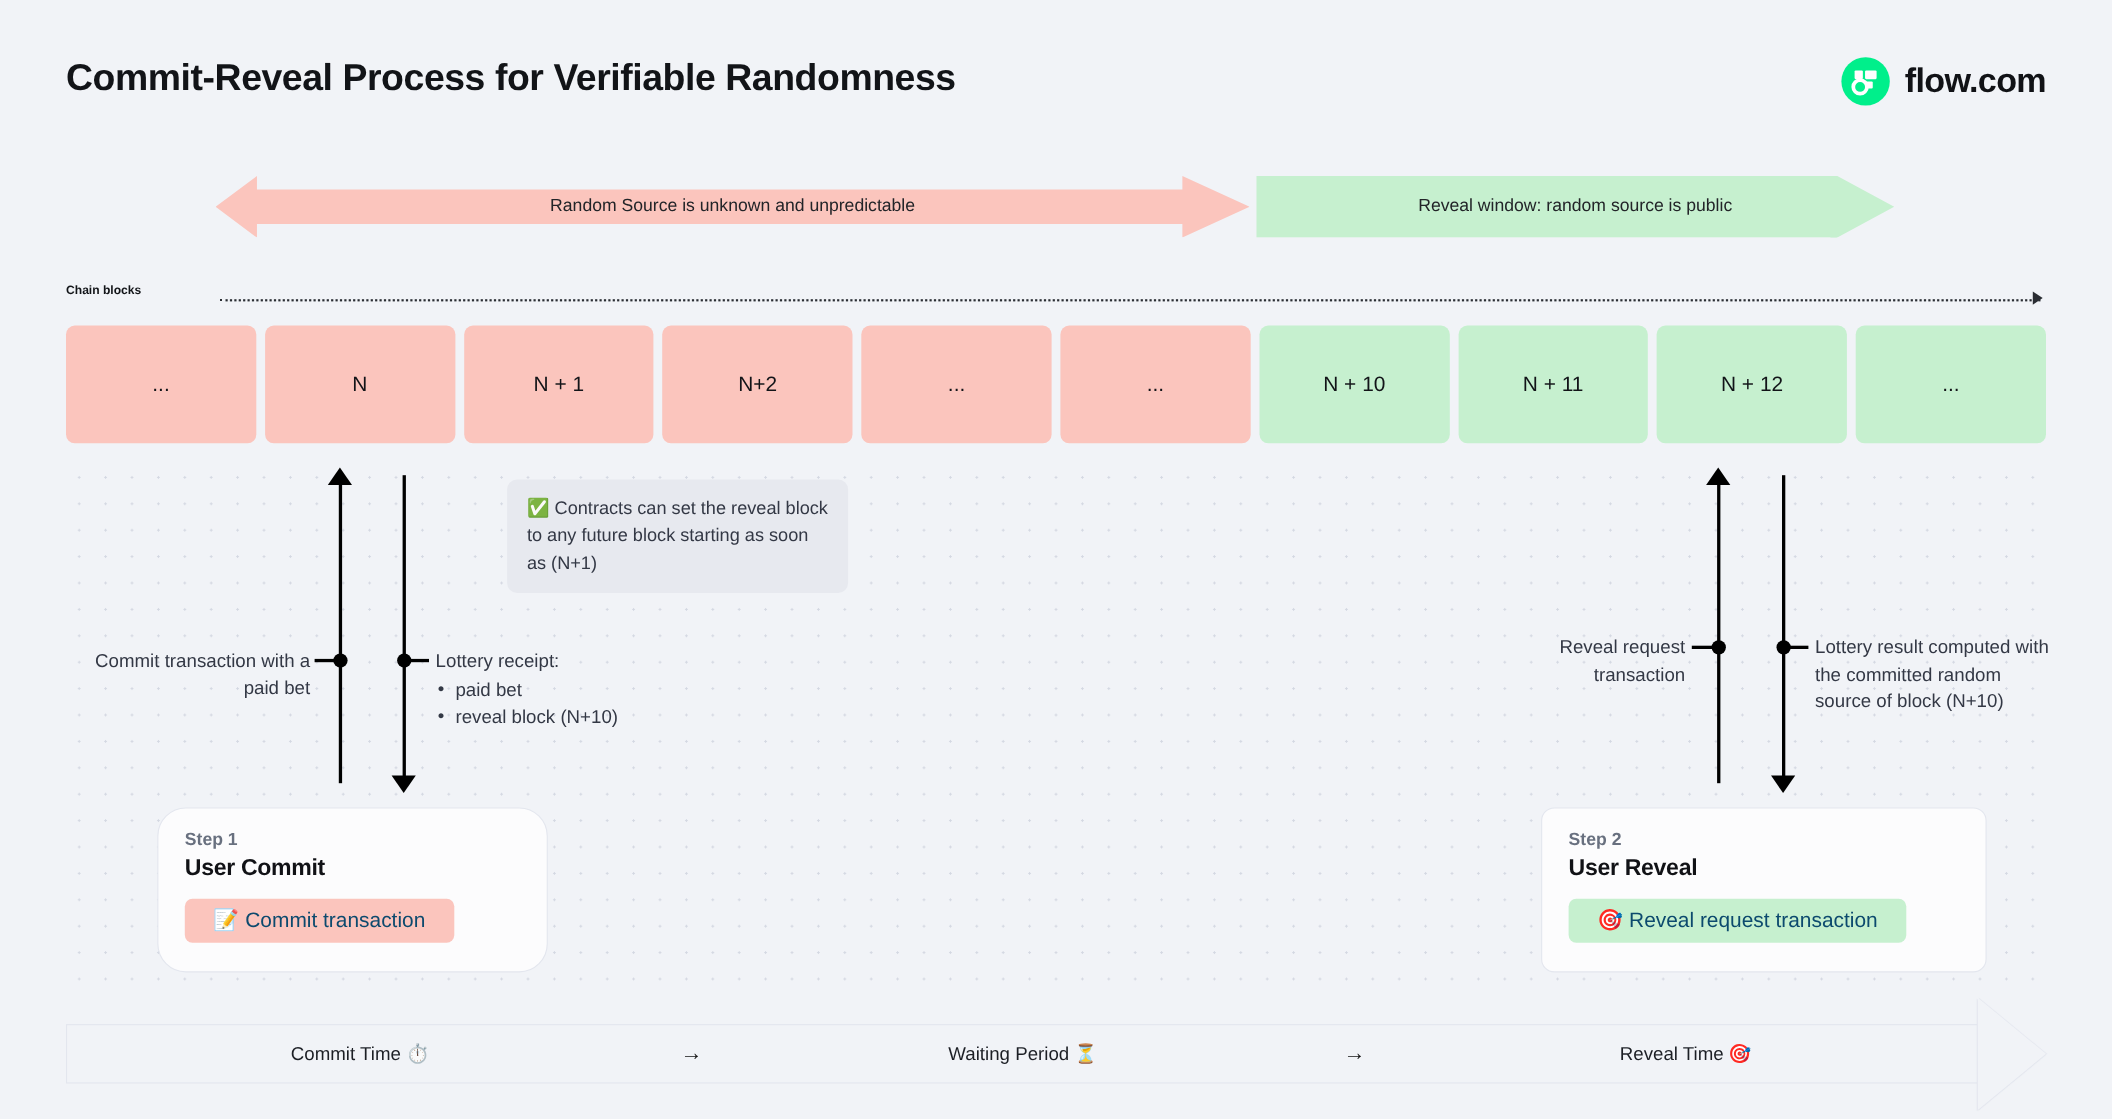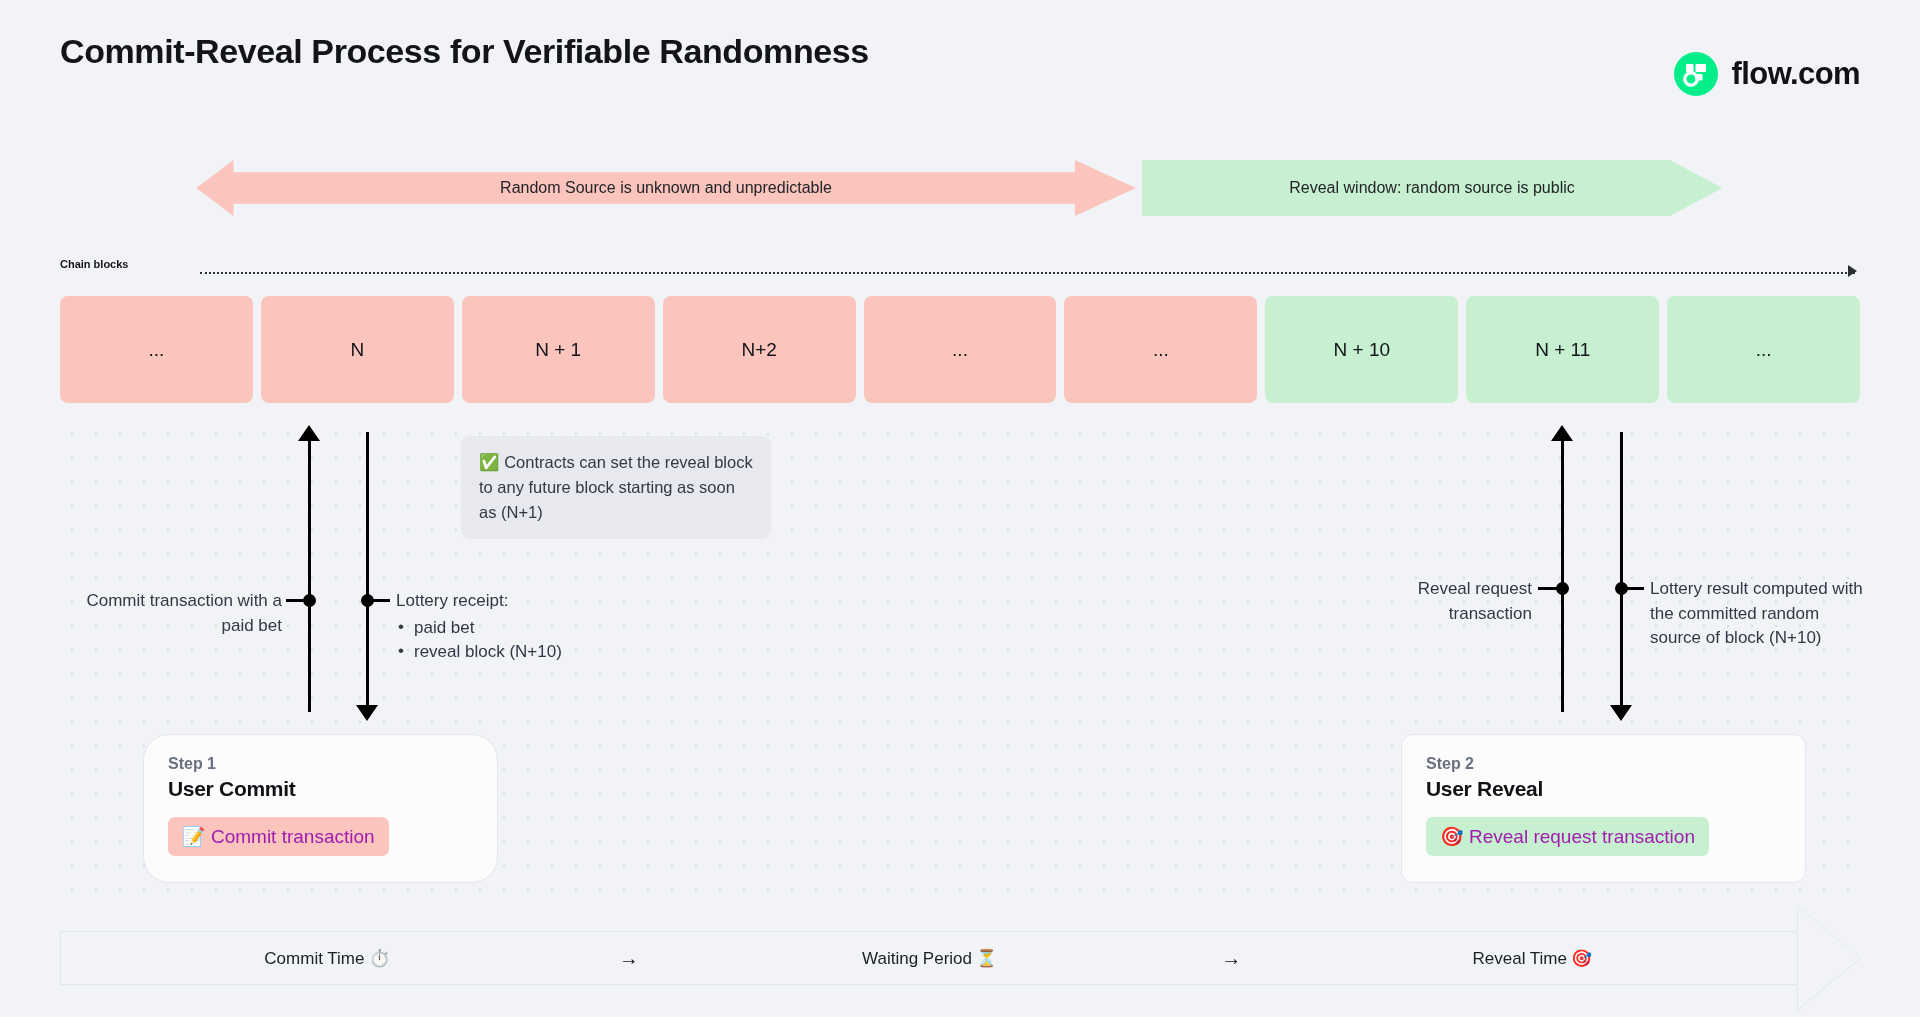--- a/index.html
+++ b/index.html
@@ -6,21 +6,21 @@
   html, body {
     width: 1920px; height: 1017px;
     background: #f1f3f7;
     font-family: "Liberation Sans", sans-serif;
     overflow: hidden;
   }
   .page { position: relative; width: 1920px; height: 1017px; }
 
   
   .title {
-    position: absolute; left: 60px; top: 32px;
+    position: absolute; left: 60px; top: 52px;
     font-size: 34px; font-weight: 700; color: #121418;
     letter-spacing: -0.4px;
     text-align: right;
   }
   .logo-wrap {
     position: absolute; right: 60px; top: 52px;
     display: flex; align-items: center; gap: 14px;
   }
   .logo-mark {
     width: 44px; height: 44px; border-radius: 50%;
@@ -119,22 +119,22 @@
   }
 
   
   .card {
     position: absolute; background: #fcfcfd; border: 1px solid #e3e6ee;
     border-radius: 12px; padding: 20px 24px 26px 24px;
   }
   .card-step { font-size: 16px; font-weight: 700; color: #68707f; }
   .card-title { font-size: 21px; font-weight: 700; color: #111216; margin-top: 4px; letter-spacing: -0.3px; }
   .card-pill {
-    display: inline-block; margin-top: 16px; padding: 8px 14px;
-    border-radius: 7px; font-size: 19px; color: #a21caf;
+    display: inline-block; margin-top: 16px; padding: 8px 26px;
+    border-radius: 7px; font-size: 19px; color: #0c4a6e;
   }
   .pill-pink { background: #fbc5bd; }
   .pill-green { background: #c6f0cf; }
   .card-1 { left: 143px; top: 734px; width: 355px; border-radius: 26px; }
   .card-2 { left: 1401px; top: 734px; width: 405px; }
 
   
   .timeline {
     position: absolute; left: 60px; top: 931px; width: 1740px; height: 54px;
     background: #f1f3f7; border: 1px solid #e3e6ee;
@@ -184,20 +184,21 @@
 
   <div class="blocks">
     <div class="block pink">...</div>
     <div class="block pink">N</div>
     <div class="block pink">N + 1</div>
     <div class="block pink">N+2</div>
     <div class="block pink">...</div>
     <div class="block pink">...</div>
     <div class="block green">N + 10</div>
     <div class="block green">N + 11</div>
+    <div class="block green">N + 12</div>
     <div class="block green">...</div>
   </div>
 
   <div class="dot-field"></div>
 
   <div class="vline" style="left:308px; top:432px; height:280px;"></div>
   <div class="arrowhead-up" style="left:298px; top:425px;"></div>
   <div class="dot-node" style="left:303px; top:594px;"></div>
   <div class="leader" style="left:286px; top:599px; width:24px;"></div>
 

